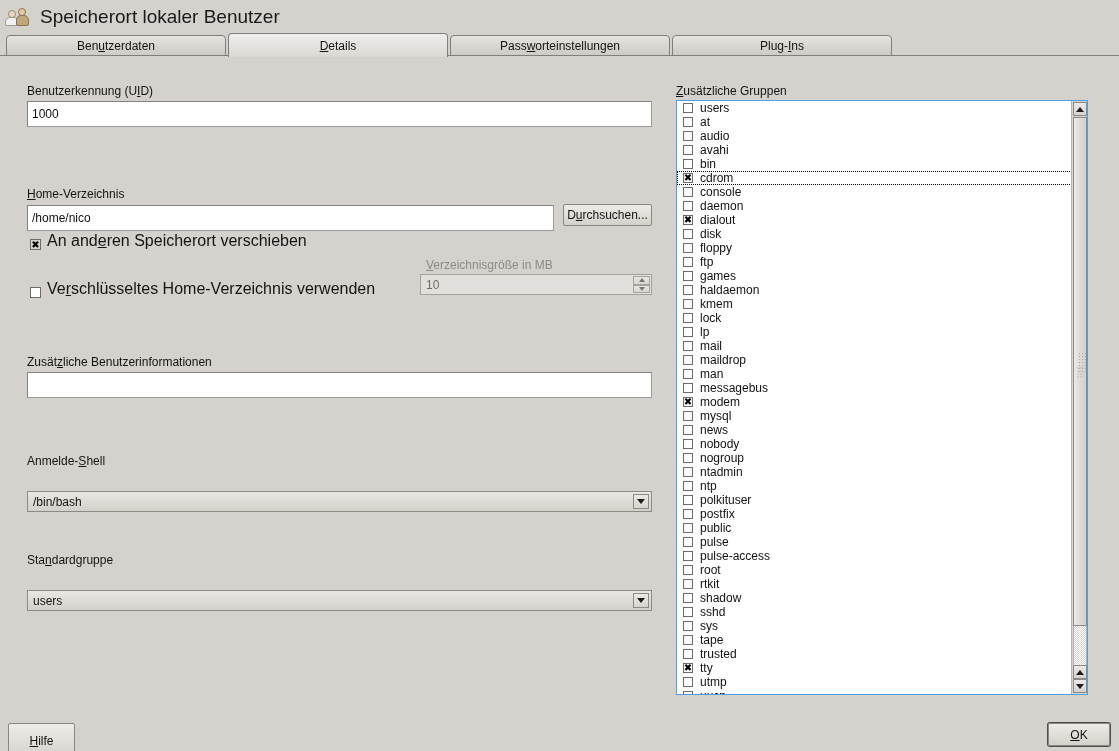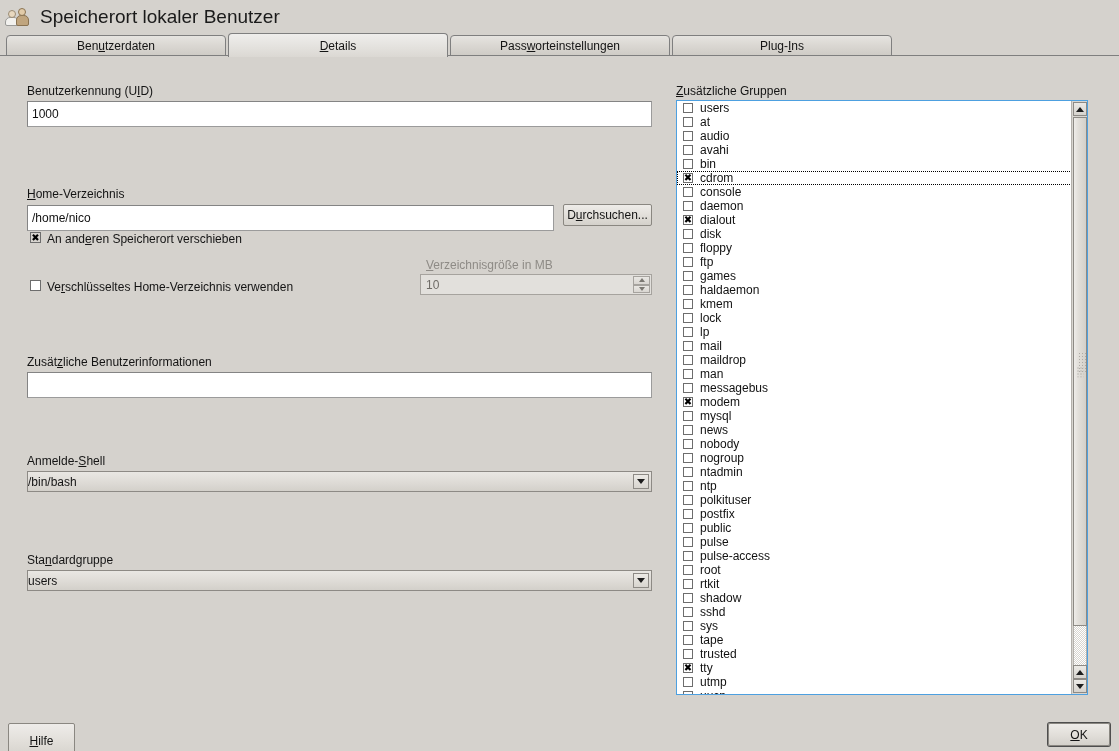--- a/index.html
+++ b/index.html
@@ -121,21 +121,23 @@
 
   .combo {
     position: absolute;
     box-sizing: border-box;
     background: linear-gradient(to bottom, #e9e7e3 0%, #dedbd6 55%, #d3d0ca 100%);
     border: 1px solid #8d8a85;
     display: flex;
     align-items: center;
     font-size: 12px;
     color: #141414;
+    padding-left: 5px;
     cursor: default;
+    margin-top: 20px;
   }
   .combo-arrow {
     position: absolute;
     right: 2px; top: 2px; bottom: 2px;
     width: 16px;
     background: linear-gradient(to bottom, #eceae6, #d8d5cf);
     border: 1px solid #8d8a85;
     box-sizing: border-box;
     display: flex; align-items: center; justify-content: center;
   }
@@ -167,23 +169,23 @@
     white-space: nowrap;
   }
   .btn .ul { text-decoration: underline; }
   .btn.focused {
     box-shadow: 0 0 0 1px #4e4e4e;
   }
 
   .chk-row {
     position: absolute;
     display: flex;
-    align-items: flex-start;
+    align-items: flex-end;
     white-space: nowrap;
-    font-size: 12px;
+    font-size: 16px;
     color: #141414;
   }
   .chkbox {
     width: 11px; height: 11px;
     box-sizing: border-box;
     background: #ffffff;
     border: 1px solid #6d6d6d;
     margin-right: 6px;
     flex: none;
     position: relative;

